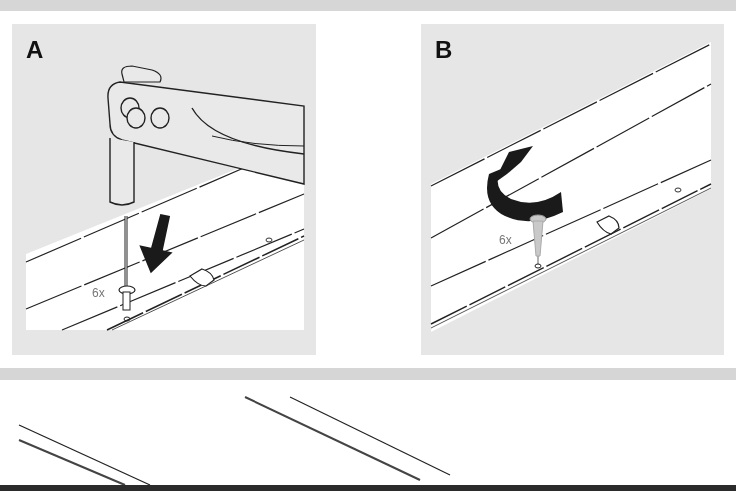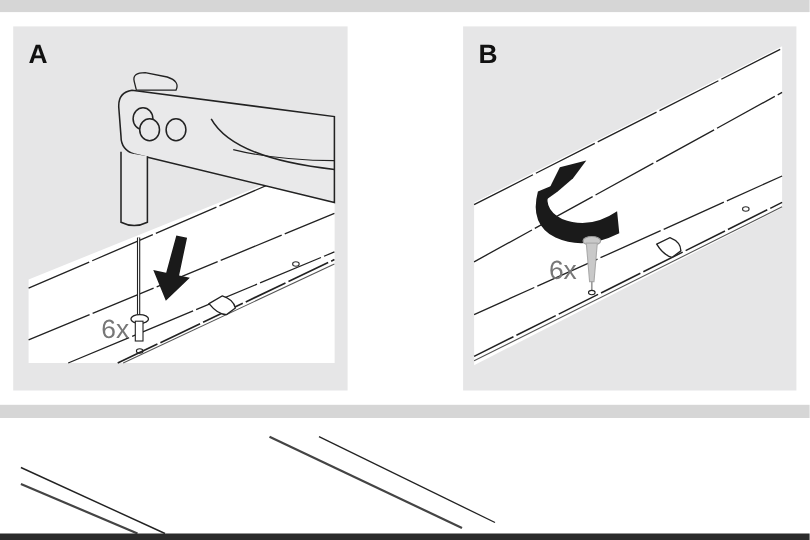--- a/index.html
+++ b/index.html
@@ -4,21 +4,21 @@
 <style>
   html,body{margin:0;padding:0;}
   body{width:736px;height:491px;position:relative;overflow:hidden;background:#ffffff;font-family:"Liberation Sans",sans-serif;}
   .band-top{position:absolute;left:0;top:0;width:736px;height:11px;background:#d6d6d6;}
   .band-mid{position:absolute;left:0;top:368px;width:736px;height:12px;background:#d6d6d6;}
   .band-bottom{position:absolute;left:0;top:485px;width:736px;height:6px;background:#2b2b2b;}
   .panel{position:absolute;top:24px;height:331px;background:#e6e6e7;}
   .panel-a{left:12px;width:304px;}
   .panel-b{left:421px;width:303px;}
   .step-label{position:absolute;top:12px;left:14px;font-weight:bold;font-size:24px;color:#111;}
-  .count{position:absolute;font-size:24px;color:#777;}
+  .count{position:absolute;font-size:12px;color:#777;}
   svg{position:absolute;left:0;top:0;}
 </style>
 </head>
 <body>
 
 <div class="band-top"></div>
 
 <div class="panel panel-a">
   <svg width="304" height="331" viewBox="0 0 304 331">
 

